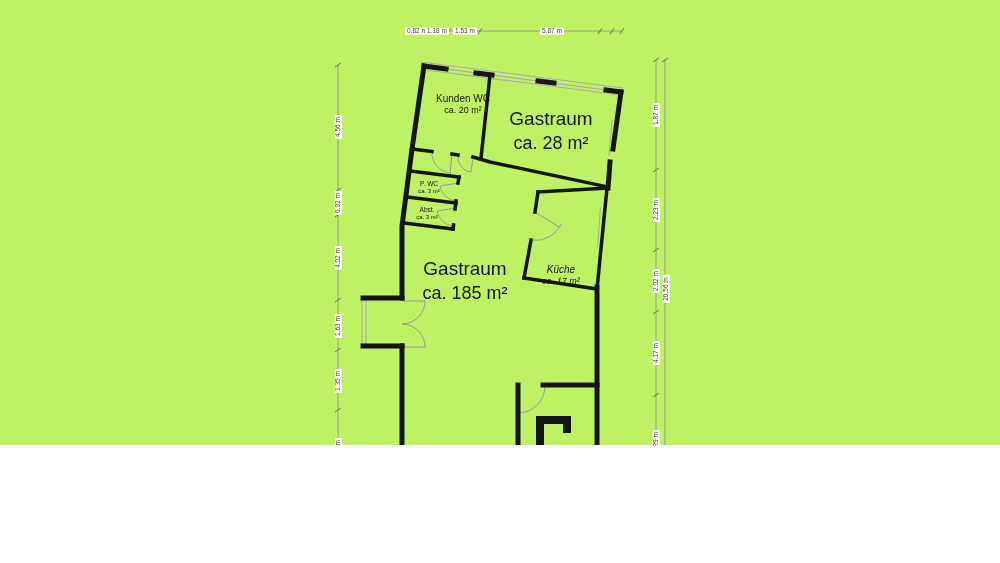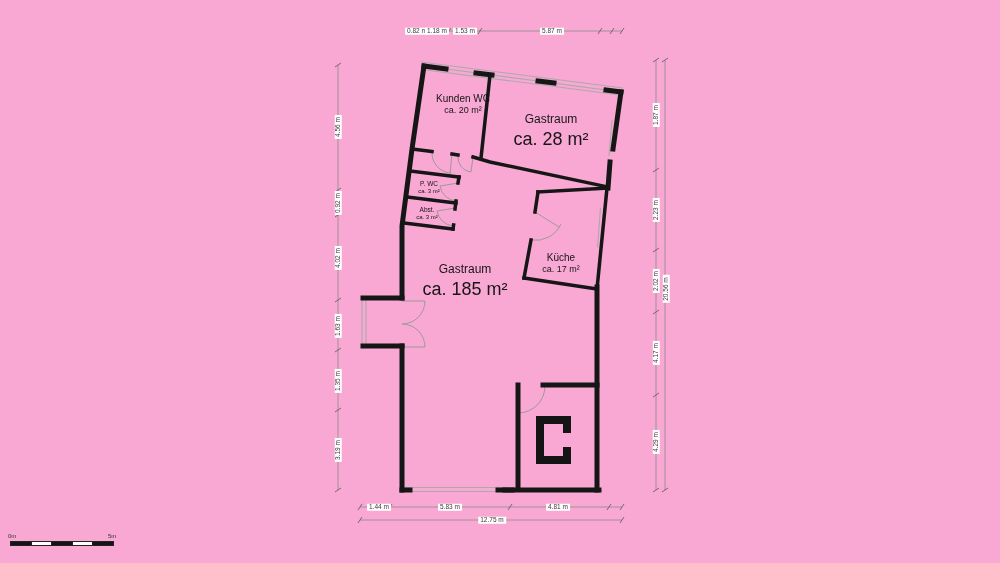--- a/index.html
+++ b/index.html
@@ -1,24 +1,24 @@
 <!DOCTYPE html>
 <html><head>
 <meta charset="utf-8">
 <style>
   html,body{margin:0;padding:0;background:#fff;}
   #canvas{
-    position:relative;width:1000px;height:563px;background:#f9a8d4;overflow:hidden;
+    position:relative;width:1000px;height:445px;background:#bef264;overflow:hidden;
     font-family:"Liberation Sans",sans-serif;color:#1c1c1c;
   }
   svg{position:absolute;left:0;top:0;}
   .room-label{position:absolute;text-align:center;transform:translate(-50%,-50%);
     line-height:1.3;white-space:nowrap;color:#161616;}
   .room-label .nm{font-weight:400;}
-  .lg .nm{font-size:12px;} .lg .ar{font-size:18px;}
+  .lg .nm{font-size:19px;} .lg .ar{font-size:18px;}
   .md .nm{font-size:10px;}  .md .ar{font-size:9px;}
   .sm .nm{font-size:6.5px;} .sm .ar{font-size:6px;}
   .dim{position:absolute;font-size:6.5px;color:#3a3a3a;background:#fff;padding:0 2px;
     transform:translate(-50%,-50%);white-space:nowrap;line-height:1;}
   .dim.v{transform:translate(-50%,-50%) rotate(-90deg);}
   .sb-label{position:absolute;font-size:6px;color:#333;line-height:1;}
   #scalebar{position:absolute;left:10px;top:541px;width:104px;height:5px;
     display:flex;border:0.5px solid #222;box-sizing:border-box;}
   #scalebar .seg{flex:1;height:100%;}
   .seg.b{background:#141414;} .seg.w{background:#ffffff;border-left:0.5px solid #222;border-right:0.5px solid #222;}
@@ -114,21 +114,21 @@
     <div class="ar">ca. 3 m²</div>
   </div>
   <div class="room-label sm" style="left:427px;top:214px;">
     <div class="nm">Abst.</div>
     <div class="ar">ca. 3 m²</div>
   </div>
   <div class="room-label lg" style="left:465px;top:281px;">
     <div class="nm">Gastraum</div>
     <div class="ar">ca. 185 m²</div>
   </div>
-  <div class="room-label md" style="left:561px;top:263px;">
+  <div class="room-label md" style="left:561px;top:275px;font-style:italic;">
     <div class="nm">Küche</div>
     <div class="ar">ca. 17 m²</div>
   </div>
 
   <span class="dim" style="left:417px;top:31px;">0.82 m</span>
   <span class="dim" style="left:437px;top:31px;">1.18 m</span>
   <span class="dim" style="left:465px;top:31px;">1.53 m</span>
   <span class="dim" style="left:552px;top:31px;">5.87 m</span>
 
   <span class="dim v" style="left:338px;top:127px;">4.56 m</span>

